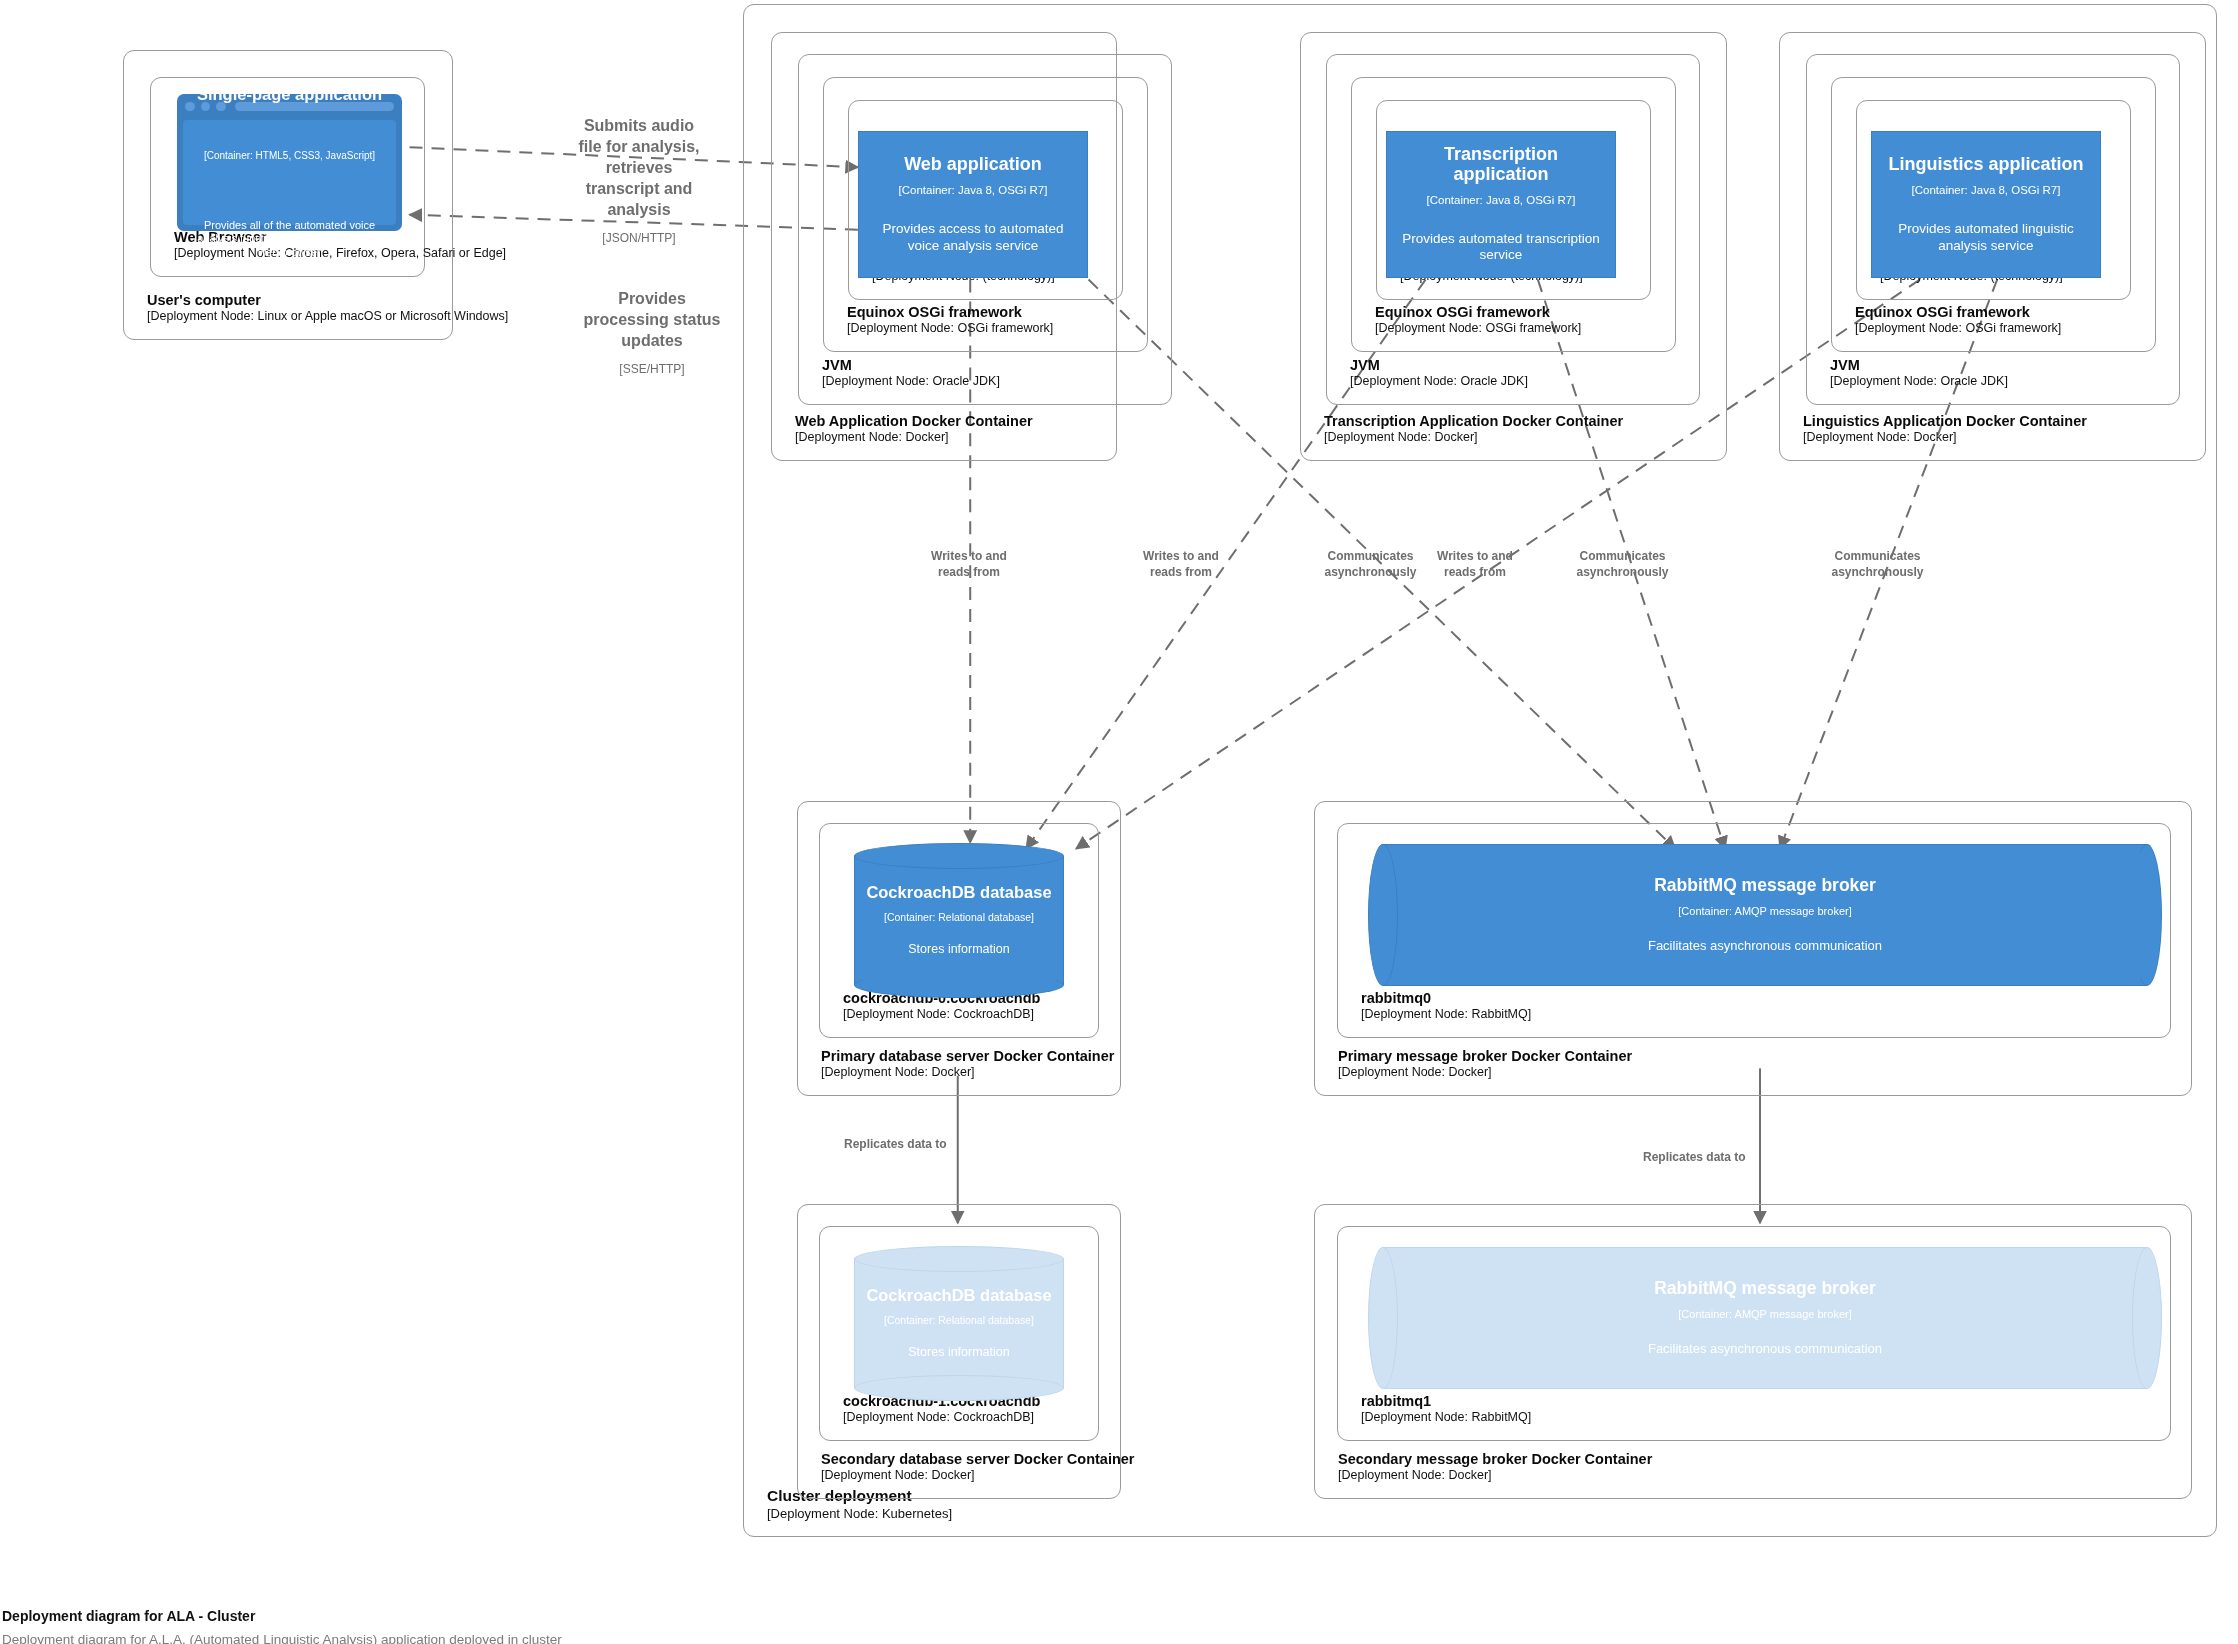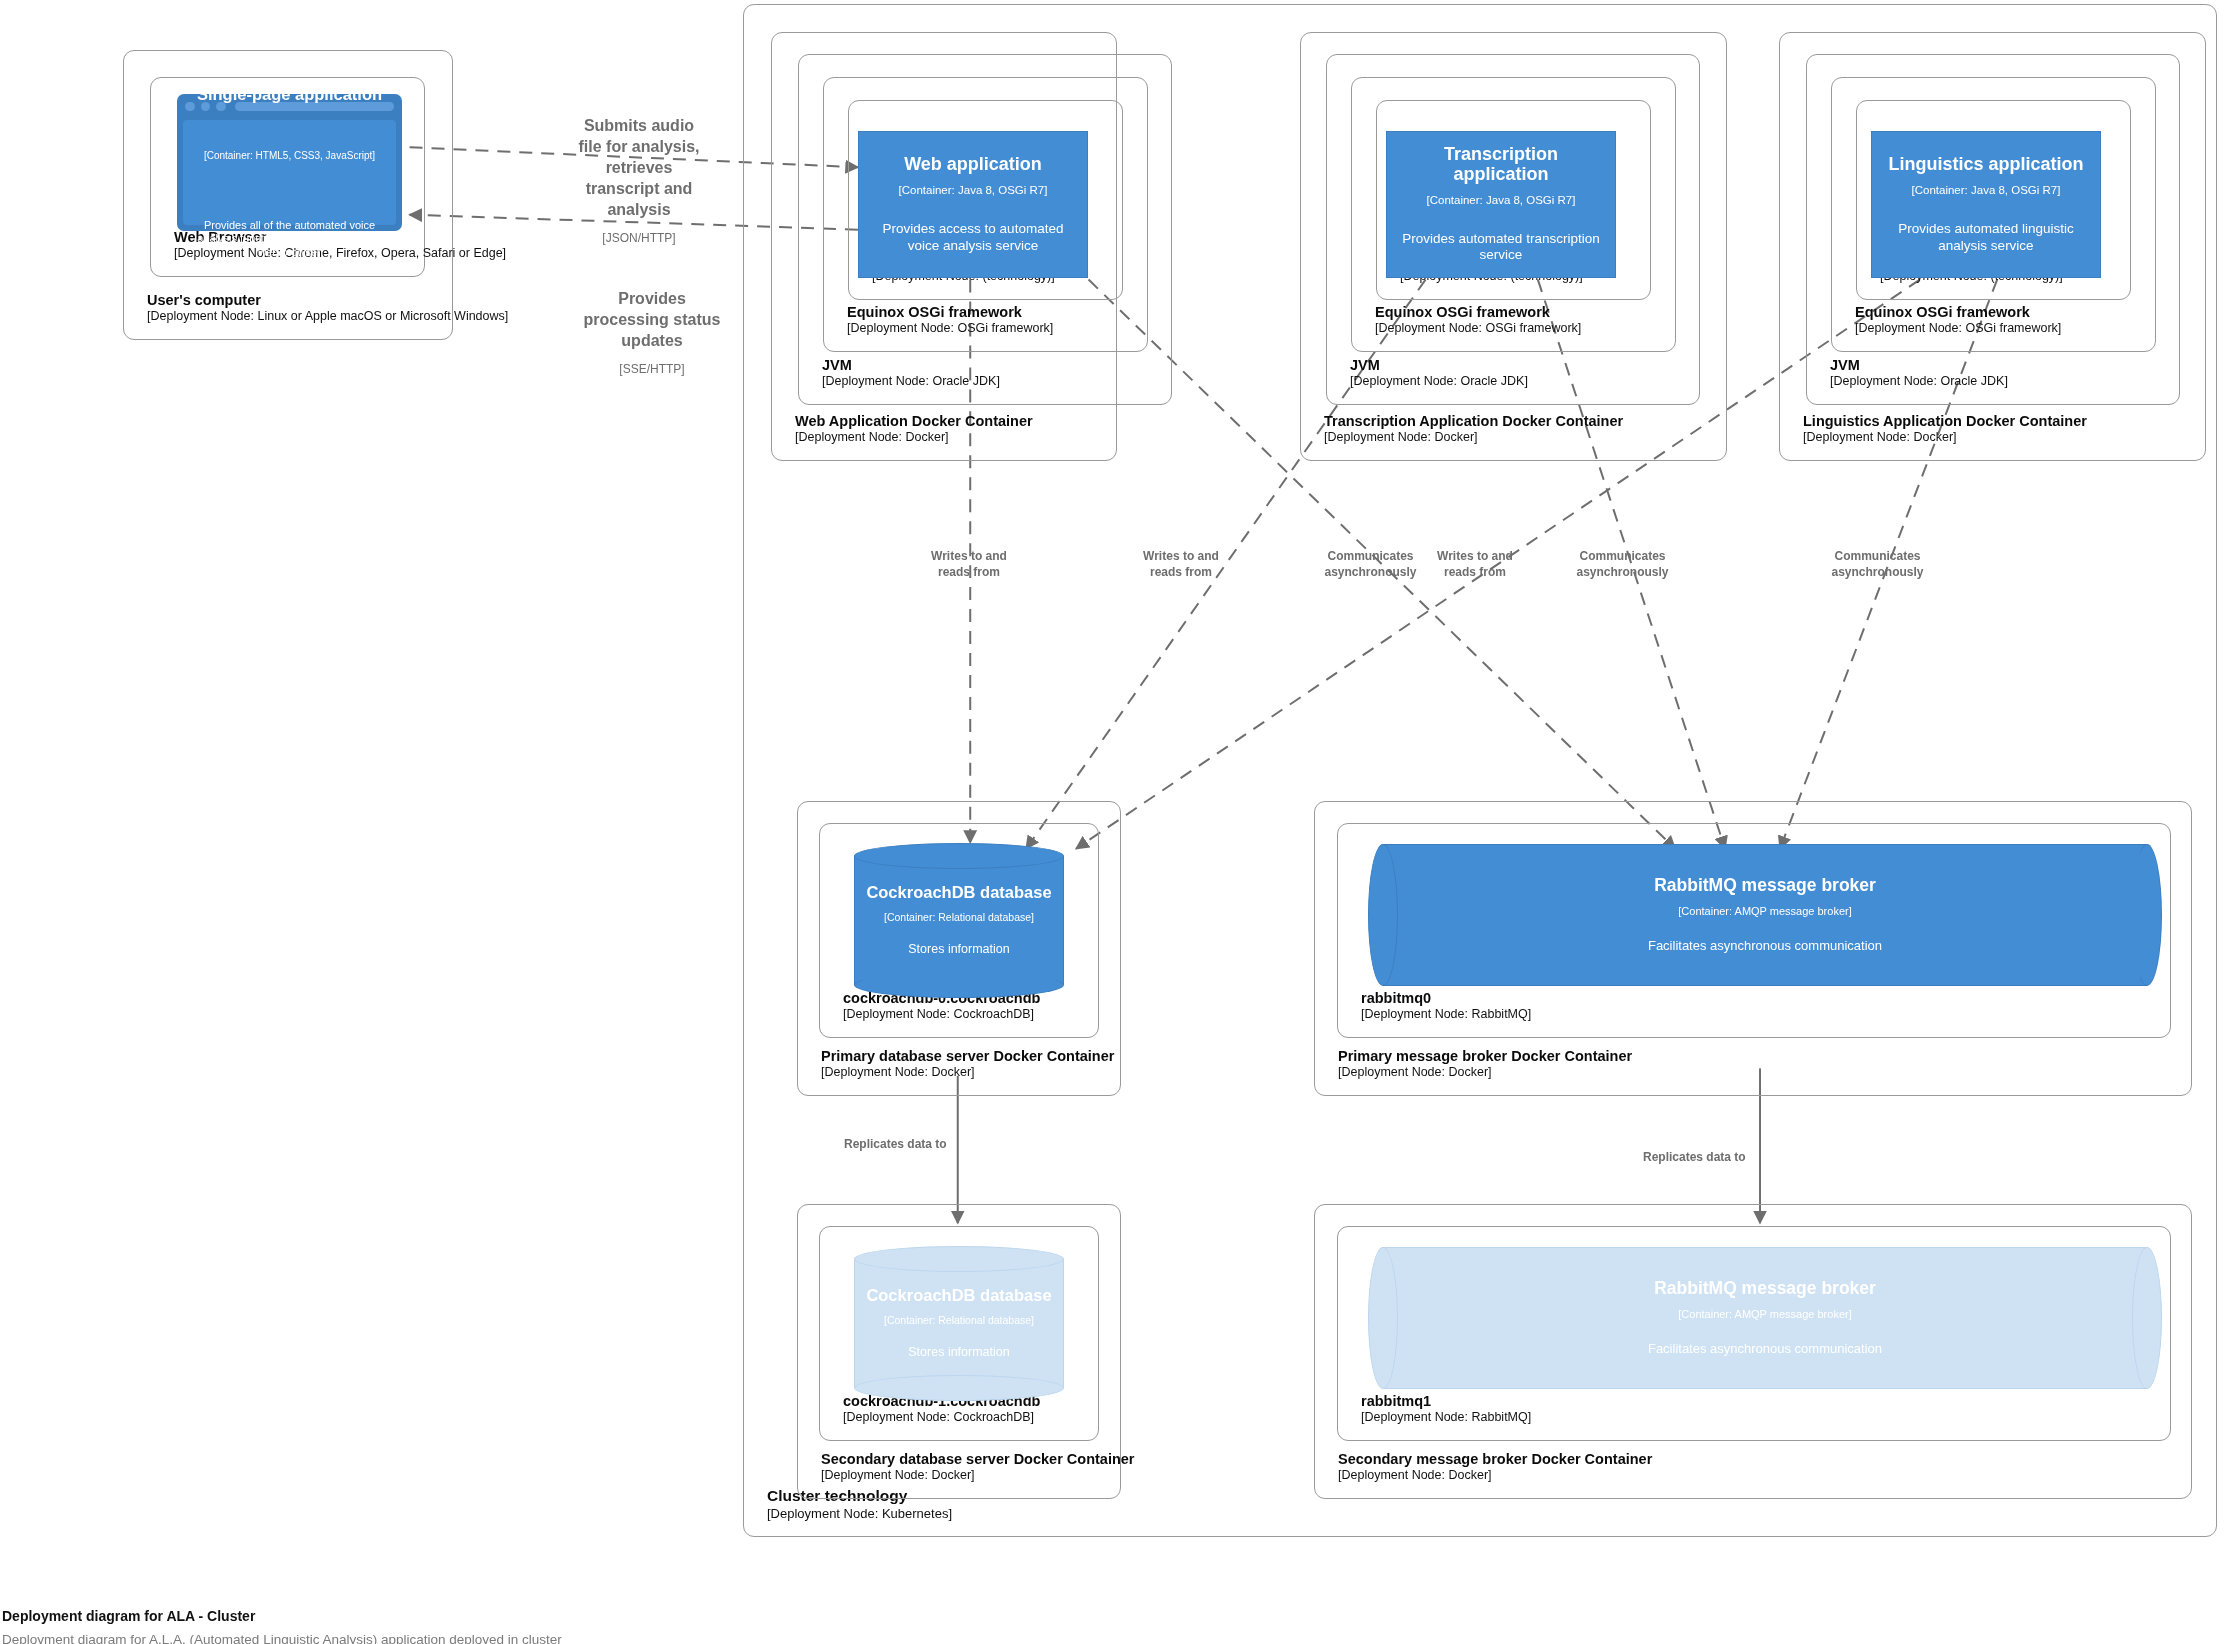--- a/index.html
+++ b/index.html
@@ -308,21 +308,21 @@
   </div>
   <div class="browser-screen">
     <div class="c-title" style="font-size:16.5px;">Single-page application</div>
     <div class="c-tech" style="font-size:10px;">[Container: HTML5, CSS3, JavaScript]</div>
     <div class="c-desc" style="font-size:11px; margin-top:12px;">Provides all of the automated voice analysis functionality to users via their web browser</div>
   </div>
 </div>
 
 <div class="node lbl-lg" style="left:743px; top:4px; width:1474px; height:1533px;">
   <div class="node-label">
-    <span class="node-name">Cluster technology</span>
+    <span class="node-name">Cluster deployment</span>
     <span class="node-tech">[Deployment Node: Kubernetes]</span>
   </div>
 </div>
 
 <div class="node lbl-md" style="left:771px; top:32px; width:346px; height:429px;">
   <div class="node-label">
     <span class="node-name">Web Application Docker Container</span>
     <span class="node-tech">[Deployment Node: Docker]</span>
   </div>
 </div>

